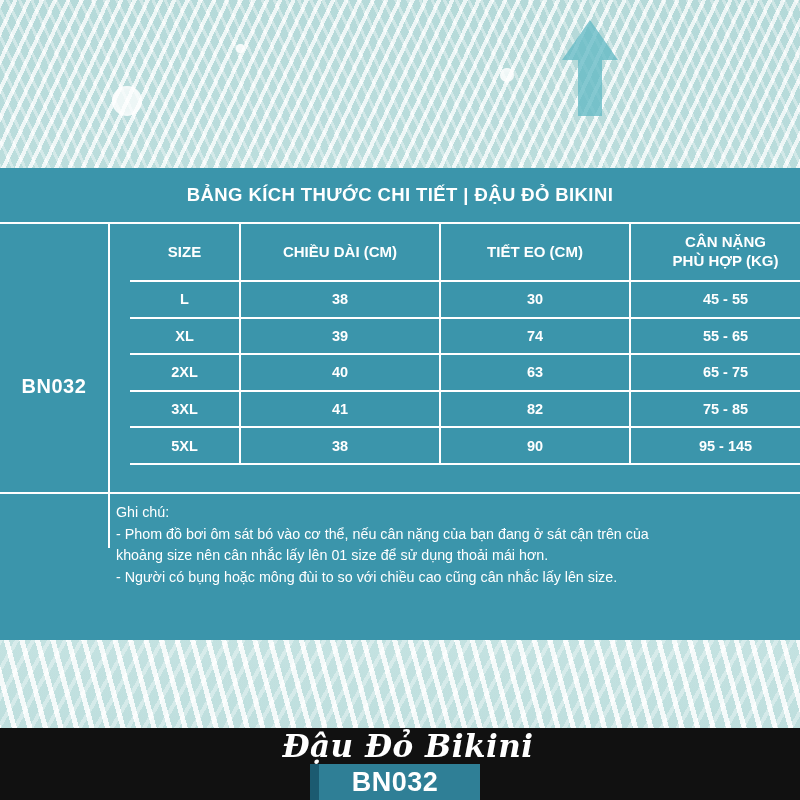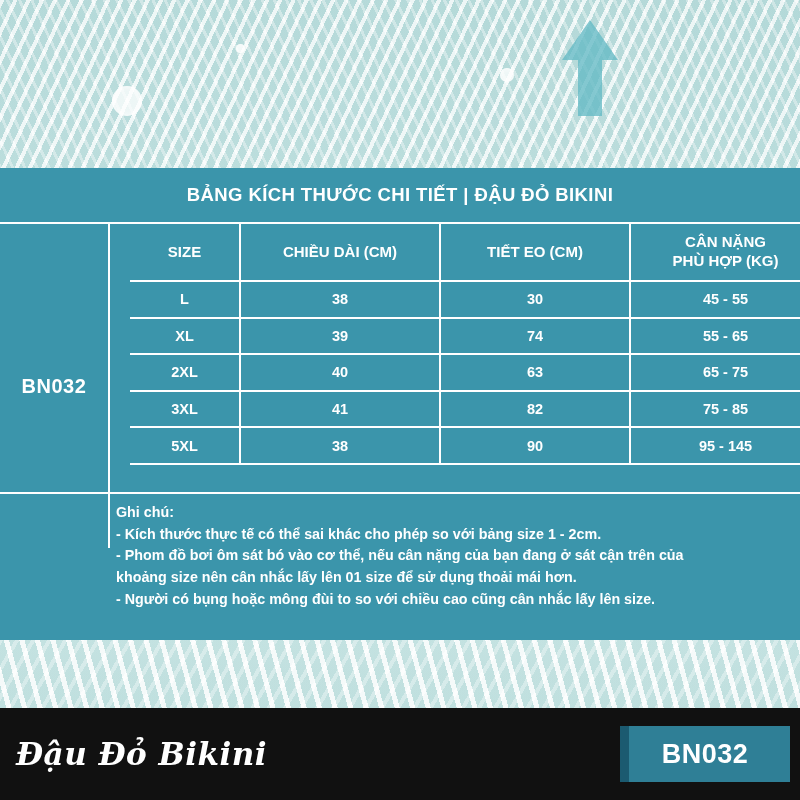--- a/index.html
+++ b/index.html
@@ -145,34 +145,35 @@
     width: 800px;
     height: 148px;
     box-sizing: border-box;
     padding: 8px 16px 6px 116px;
     border-top: 2px solid #ffffff;
   }
   .notes .line {
     font-size: 14.3px;
     line-height: 1.52;
     color: #ffffff;
-    font-weight: bold;
+    font-weight: normal;
   }
 
   
   .brandbar {
     position: absolute;
     left: 0;
     bottom: 0;
     width: 800px;
-    height: 92px;
+    height: 72px;
     background: #111111;
     display: flex;
     align-items: center;
     justify-content: space-between;
+    flex-direction: column;
   }
   .brand-name {
     color: #ffffff;
     font-family: "DejaVu Serif", serif;
     font-style: italic;
     font-size: 31px;
     font-weight: bold;
     padding-left: 16px;
     letter-spacing: 0.5px;
   }
@@ -276,21 +277,20 @@
               <td>90</td>
               <td>95 - 145</td>
             </tr>
           </tbody>
         </table>
       </div>
     </div>
 
     <div class="notes">
       <div class="line">Ghi chú:</div>
-      <div class="line">- Kích thước thực tế có thể sai khác cho phép so với bảng size 1 - 2cm.</div>
       <div class="line">- Phom đồ bơi ôm sát bó vào cơ thể, nếu cân nặng của bạn đang ở sát cận trên của</div>
       <div class="line">khoảng size nên cân nhắc lấy lên 01 size để sử dụng thoải mái hơn.</div>
       <div class="line">- Người có bụng hoặc mông đùi to so với chiều cao cũng cân nhắc lấy lên size.</div>
     </div>
   </div>
 
   <div class="brandbar">
     <div class="brand-name">Đậu Đỏ Bikini</div>
     <div class="brand-code">
       <span class="stripe"></span>

